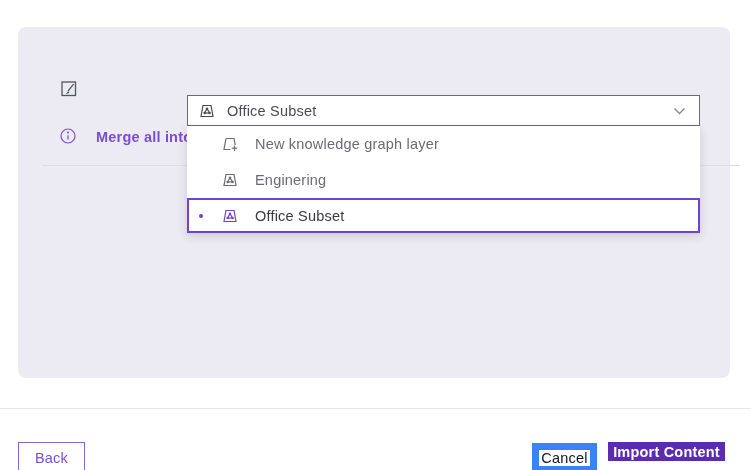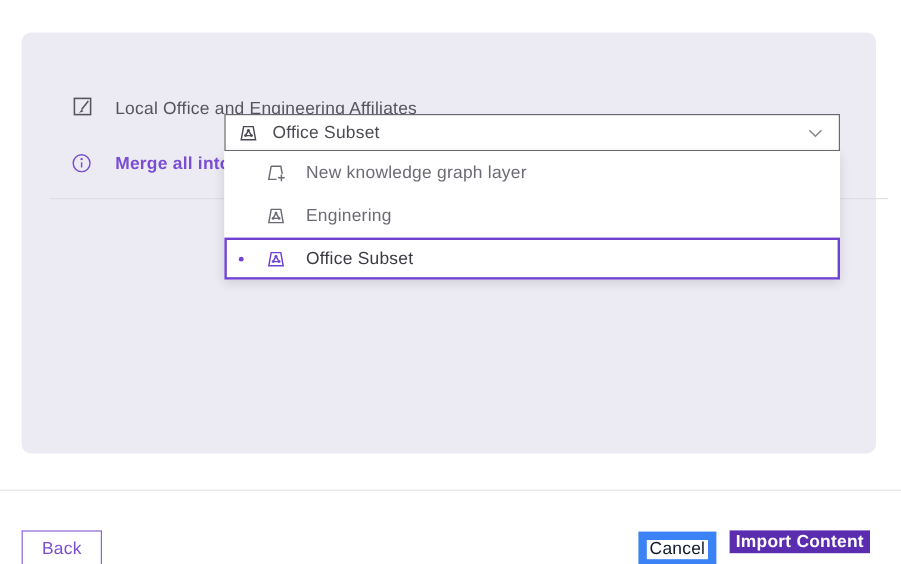--- a/index.html
+++ b/index.html
@@ -58,21 +58,20 @@
 
   <div class="panel">
 
     <span class="row-icon layer-row-icon">
       <svg width="18" height="18" viewBox="0 0 18 18" fill="none" stroke="currentColor" stroke-width="1.3">
         <rect x="2" y="2" width="13.5" height="13.5"></rect>
         <path d="M13.6 4.2 L8 11.2"></path>
         <path d="M8 11.2 L5.8 14.2 L9.6 12.8 Z" fill="currentColor" stroke="none"></path>
       </svg>
     </span>
-    <div class="row-label layer-row-label">Local Office and Engineering Affiliates</div>
 
     <span class="row-icon info-row-icon">
       <svg width="18" height="18" viewBox="0 0 18 18" fill="none" stroke="currentColor" stroke-width="1.2">
         <circle cx="9" cy="9" r="7"></circle>
         <line x1="9" y1="8.2" x2="9" y2="12.6"></line>
         <circle cx="9" cy="5.6" r="1" fill="currentColor" stroke="none"></circle>
       </svg>
     </span>
     <div class="row-label merge-row-label">Merge all into</div>
 

